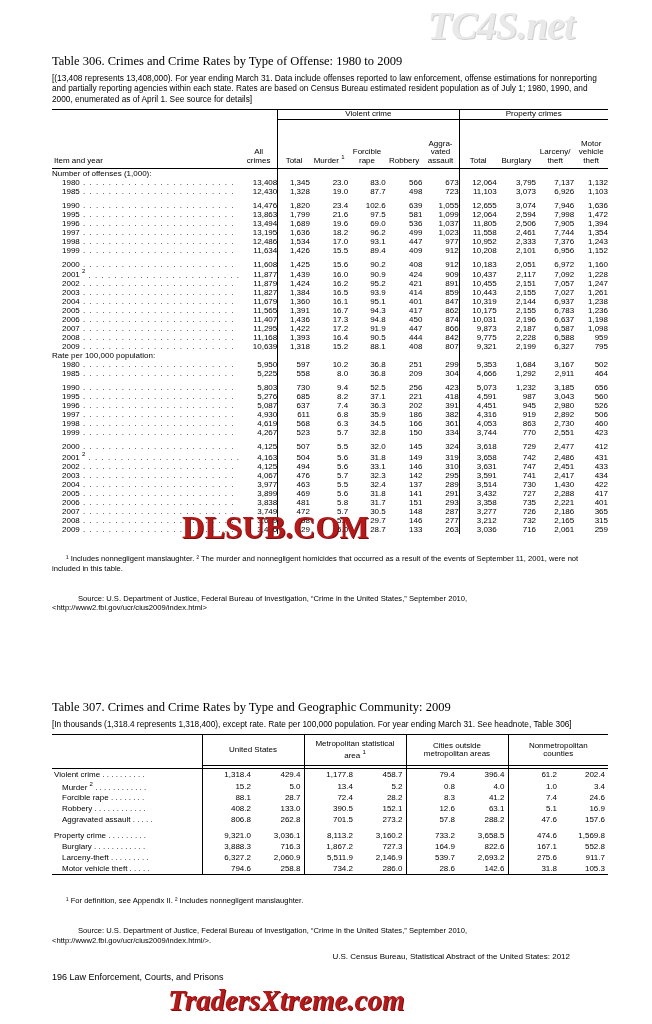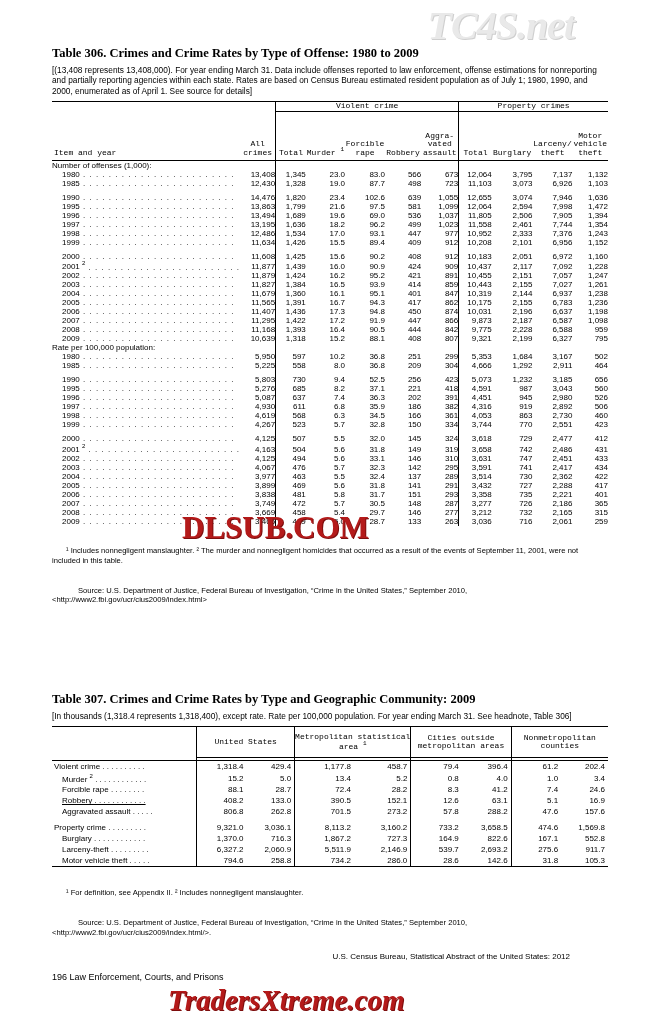--- a/index.html
+++ b/index.html
@@ -30,39 +30,39 @@
     position:absolute;left:168px;top:984px;
     font-family:"Liberation Serif", serif;
     font-size:29px;font-weight:bold;font-style:italic;
     color:#b41a1a;z-index:5;
     text-shadow:1px 1px 0 #7d0d0d;
   }
 
   
   .tbl-title{
     font-family:"Liberation Serif", serif;
-    font-size:12.5px;font-weight:bold;margin:4px 0 3px 0;line-height:1.25;
+    font-size:12.5px;font-weight:normal;margin:12px 0 3px 0;line-height:1.25;
   }
   .headnote{
     font-size:8.3px;line-height:1.28;margin:0 0 5px 0;
     font-family:"Liberation Sans", sans-serif;
   }
 
   
   table.stat{
     border-collapse:collapse;width:100%;
     font-family:"Liberation Sans", sans-serif;
     font-size:8px;
   }
   table.stat td, table.stat th{
     padding:0;vertical-align:bottom;white-space:nowrap;
   }
   .hdr-cell{
     text-align:center;font-weight:normal;font-size:8px;
-    font-family:Liberation Mono, monospace;
+    font-family:Liberation Sans, sans-serif;
     line-height:1.08;padding:1px 2px;margin-top:48px;
   }
   .num{text-align:right;padding-right:3px;font-variant-numeric:tabular-nums;}
   .lbl{text-align:left;padding-left:1px;}
   .sect{font-weight:normal;text-align:left;padding-top:4px;}
   .rule-top{border-top:1px solid #000;}
   .rule-bot{border-bottom:1px solid #000;}
   .vl{border-left:1px solid #000;}
   .spanline{border-bottom:1px solid #000;}
   .rowgap td{height:5px;line-height:5px;font-size:1px;}
@@ -627,21 +627,21 @@
           <tr>
             <td class="lbl" style="padding-left: 10px;"><span>2004</span><span style="letter-spacing:1px;"> . . . . . . . . . . . . . . . . . . . . . . . .</span></td>
             <td class="num">3,977</td>
             <td class="num vl">463</td>
             <td class="num">5.5</td>
             <td class="num">32.4</td>
             <td class="num">137</td>
             <td class="num">289</td>
             <td class="num vl">3,514</td>
             <td class="num">730</td>
-            <td class="num">2,362</td>
+            <td class="num">1,430</td>
             <td class="num">422</td>
           </tr>
           <tr>
             <td class="lbl" style="padding-left: 10px;"><span>2005</span><span style="letter-spacing:1px;"> . . . . . . . . . . . . . . . . . . . . . . . .</span></td>
             <td class="num">3,899</td>
             <td class="num vl">469</td>
             <td class="num">5.6</td>
             <td class="num">31.8</td>
             <td class="num">141</td>
             <td class="num">291</td>
@@ -777,21 +777,21 @@
             <td class="num cellpad vl">88.1</td>
             <td class="num cellpad">28.7</td>
             <td class="num cellpad vl">72.4</td>
             <td class="num cellpad">28.2</td>
             <td class="num cellpad vl">8.3</td>
             <td class="num cellpad">41.2</td>
             <td class="num cellpad vl">7.4</td>
             <td class="num cellpad">24.6</td>
           </tr>
           <tr>
-            <td class="lbl cellpad" style="padding-left: 10px; text-decoration: underline;">Robbery . . . . . . . . . . . .</td>
+            <td class="lbl cellpad" style="padding-left: 10px;">Robbery . . . . . . . . . . . .</td>
             <td class="num cellpad vl">408.2</td>
             <td class="num cellpad">133.0</td>
             <td class="num cellpad vl">390.5</td>
             <td class="num cellpad">152.1</td>
             <td class="num cellpad vl">12.6</td>
             <td class="num cellpad">63.1</td>
             <td class="num cellpad vl">5.1</td>
             <td class="num cellpad">16.9</td>
           </tr>
           <tr>
@@ -822,21 +822,21 @@
             <td class="num cellpad">3,036.1</td>
             <td class="num cellpad vl">8,113.2</td>
             <td class="num cellpad">3,160.2</td>
             <td class="num cellpad vl">733.2</td>
             <td class="num cellpad">3,658.5</td>
             <td class="num cellpad vl">474.6</td>
             <td class="num cellpad">1,569.8</td>
           </tr>
           <tr>
             <td class="lbl cellpad" style="padding-left: 10px;">Burglary . . . . . . . . . . . .</td>
-            <td class="num cellpad vl">1,370.0</td>
+            <td class="num cellpad vl">3,888.3</td>
             <td class="num cellpad">716.3</td>
             <td class="num cellpad vl">1,867.2</td>
             <td class="num cellpad">727.3</td>
             <td class="num cellpad vl">164.9</td>
             <td class="num cellpad">822.6</td>
             <td class="num cellpad vl">167.1</td>
             <td class="num cellpad">552.8</td>
           </tr>
           <tr>
             <td class="lbl cellpad" style="padding-left: 10px;">Larceny-theft . . . . . . . . .</td>

